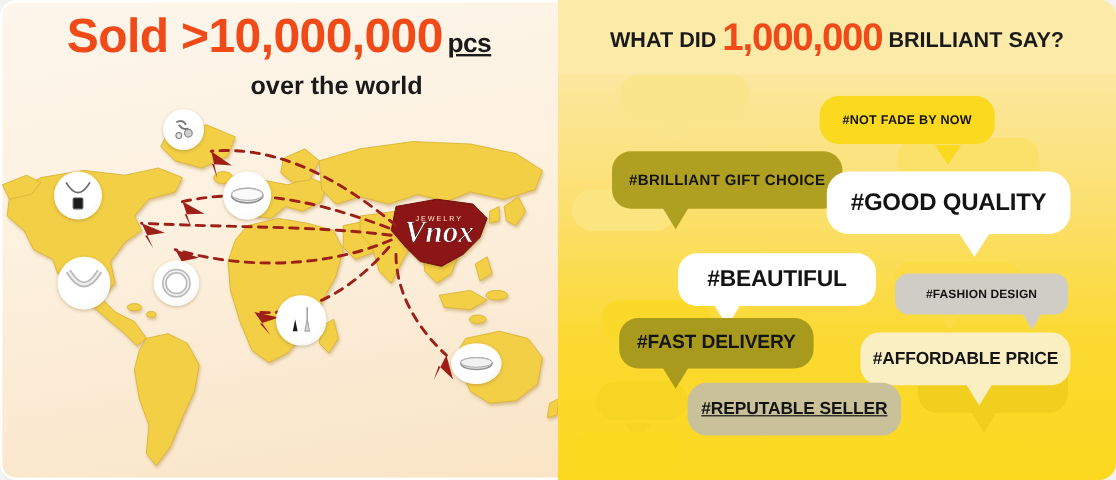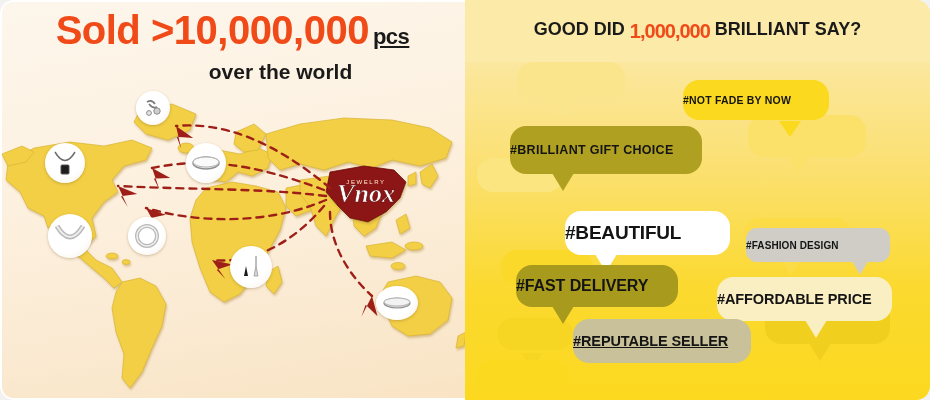--- a/index.html
+++ b/index.html
@@ -56,26 +56,26 @@
     overflow:hidden;
   }
   .right-head{
     position:absolute;left:0;top:0;width:465px;height:62px;
     background:#fbeaa8;
     display:flex;align-items:center;justify-content:center;
   }
   .right-head .rh{
     font-weight:bold;color:#1a1a1a;font-size:18px;letter-spacing:0px;white-space:nowrap;
   }
-  .right-head .rh .num{color:#f04a18;font-size:20px;letter-spacing:-1px;vertical-align:-3px;}
+  .right-head .rh .num{color:#f04a18;font-size:32px;letter-spacing:-1px;vertical-align:-3px;}
 
   
   .bub{
     position:absolute;border-radius:16px;
-    display:flex;align-items:center;
+    display:flex;align-items:center;justify-content:center;
     font-weight:bold;color:#141414;white-space:nowrap;
     box-sizing:border-box;
   }
   .bub .tail{
     position:absolute;width:0;height:0;
     border-left:11px solid transparent;border-right:11px solid transparent;
     bottom:-17px;
   }
   .ghost{opacity:1;}
 </style>
@@ -237,21 +237,21 @@
           <ellipse cx="21" cy="16" rx="13" ry="4" fill="#f2f2f2" stroke="#b0b0b0" stroke-width=".9"></ellipse>
         </svg>
       </div>
     </div>
   </div>
 
   <div class="right-panel">
 
     <div class="right-head">
       <div class="rh">
-        <span>GOOD DID</span>
+        <span>WHAT DID</span>
         <span class="num">1,000,000</span>
         <span>BRILLIANT SAY?</span>
       </div>
     </div>
 
     <div class="bub ghost" style="left:52px;top:62px;width:108px;height:40px;background:#fbe58c;">
       <span class="tail" style="left:34px;border-top:17px solid #fbe58c;"></span>
     </div>
     <div class="bub ghost" style="left:283px;top:115px;width:118px;height:42px;background:#fbe06a;">
       <span class="tail" style="left:40px;border-top:17px solid #fbe06a;"></span>
@@ -272,20 +272,24 @@
     <div class="bub" style="left:45px;top:126px;width:192px;height:48px;background:#b0a021;font-size:12.5px;letter-spacing:.3px;">
       <span>#BRILLIANT GIFT CHOICE</span>
       <span class="tail" style="left:42px;border-top:18px solid #b0a021;"></span>
     </div>
 
     <div class="bub" style="left:218px;top:80px;width:146px;height:40px;background:#fbd91e;font-size:10.5px;letter-spacing:.2px;">
       <span>#NOT FADE BY NOW</span>
       <span class="tail" style="right:28px;border-top:16px solid #fbd91e;"></span>
     </div>
 
+    <div class="bub" style="left:224px;top:143px;width:203px;height:52px;background:#ffffff;font-size:20px;letter-spacing:-.2px;border-radius:18px;">
+      <span>#GOOD QUALITY</span>
+      <span class="tail" style="left:110px;bottom:-19px;border-left:13px solid transparent;border-right:13px solid transparent;border-top:20px solid #ffffff;"></span>
+    </div>
 
     <div class="bub" style="left:100px;top:211px;width:165px;height:44px;background:#ffffff;font-size:19px;letter-spacing:-.2px;border-radius:16px;">
       <span>#BEAUTIFUL</span>
       <span class="tail" style="left:30px;bottom:-17px;border-top:18px solid #ffffff;"></span>
     </div>
 
     <div class="bub" style="left:281px;top:228px;width:144px;height:34px;background:#cfcdc6;font-size:10px;letter-spacing:.1px;border-radius:11px;">
       <span>#FASHION DESIGN</span>
       <span class="tail" style="right:22px;bottom:-13px;border-left:8px solid transparent;border-right:8px solid transparent;border-top:14px solid #cfcdc6;"></span>
     </div>

